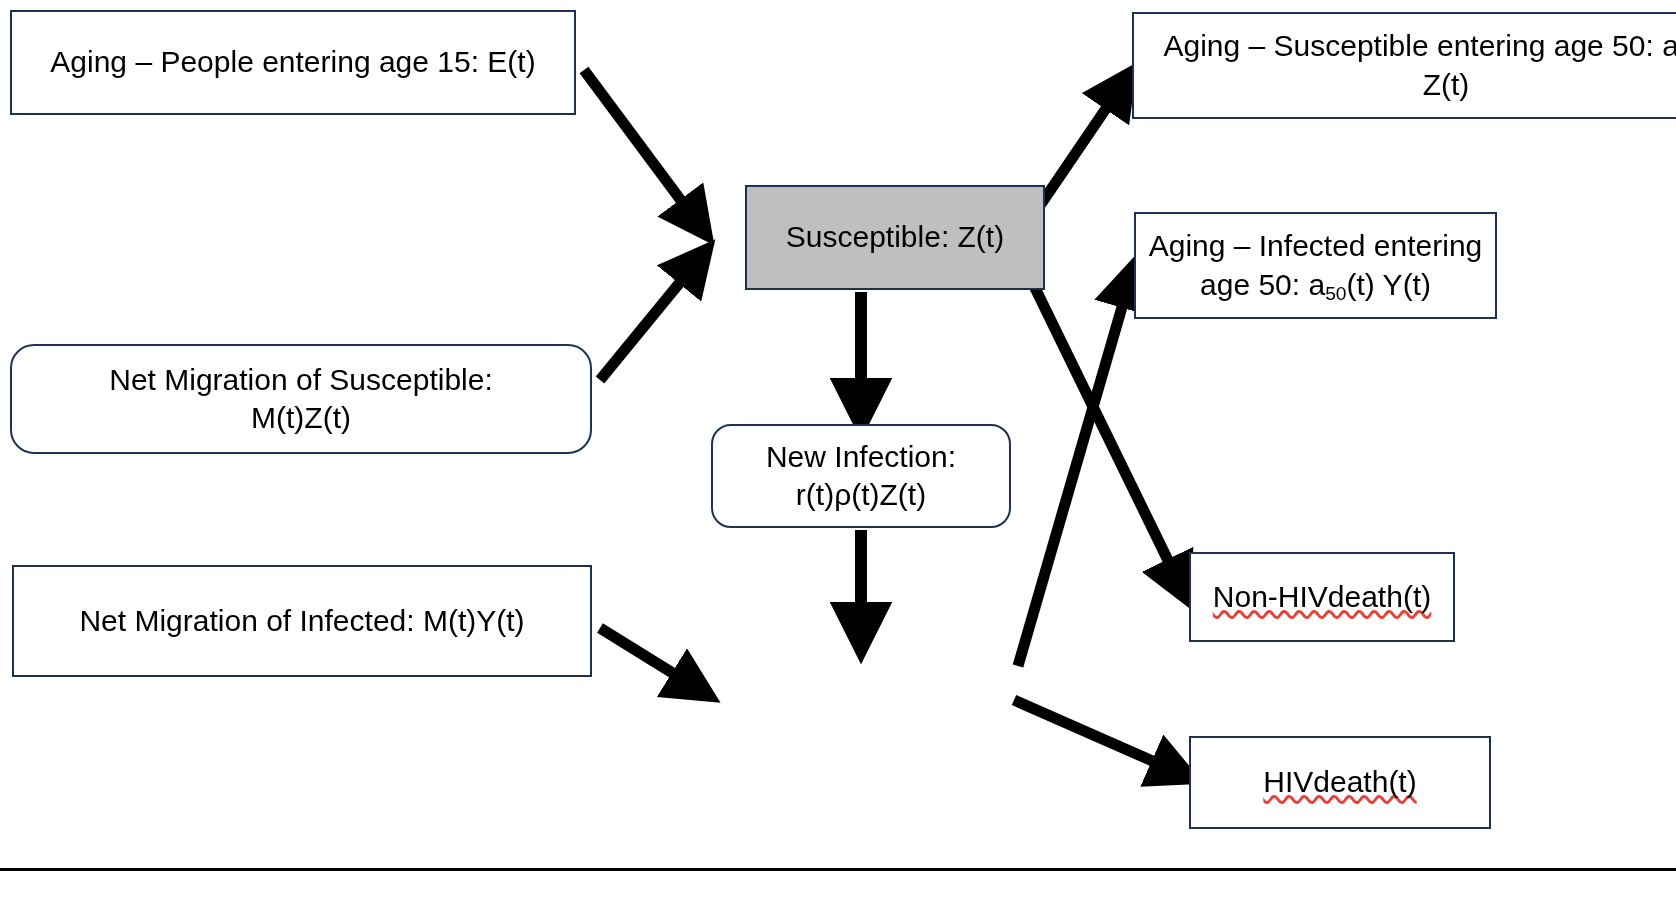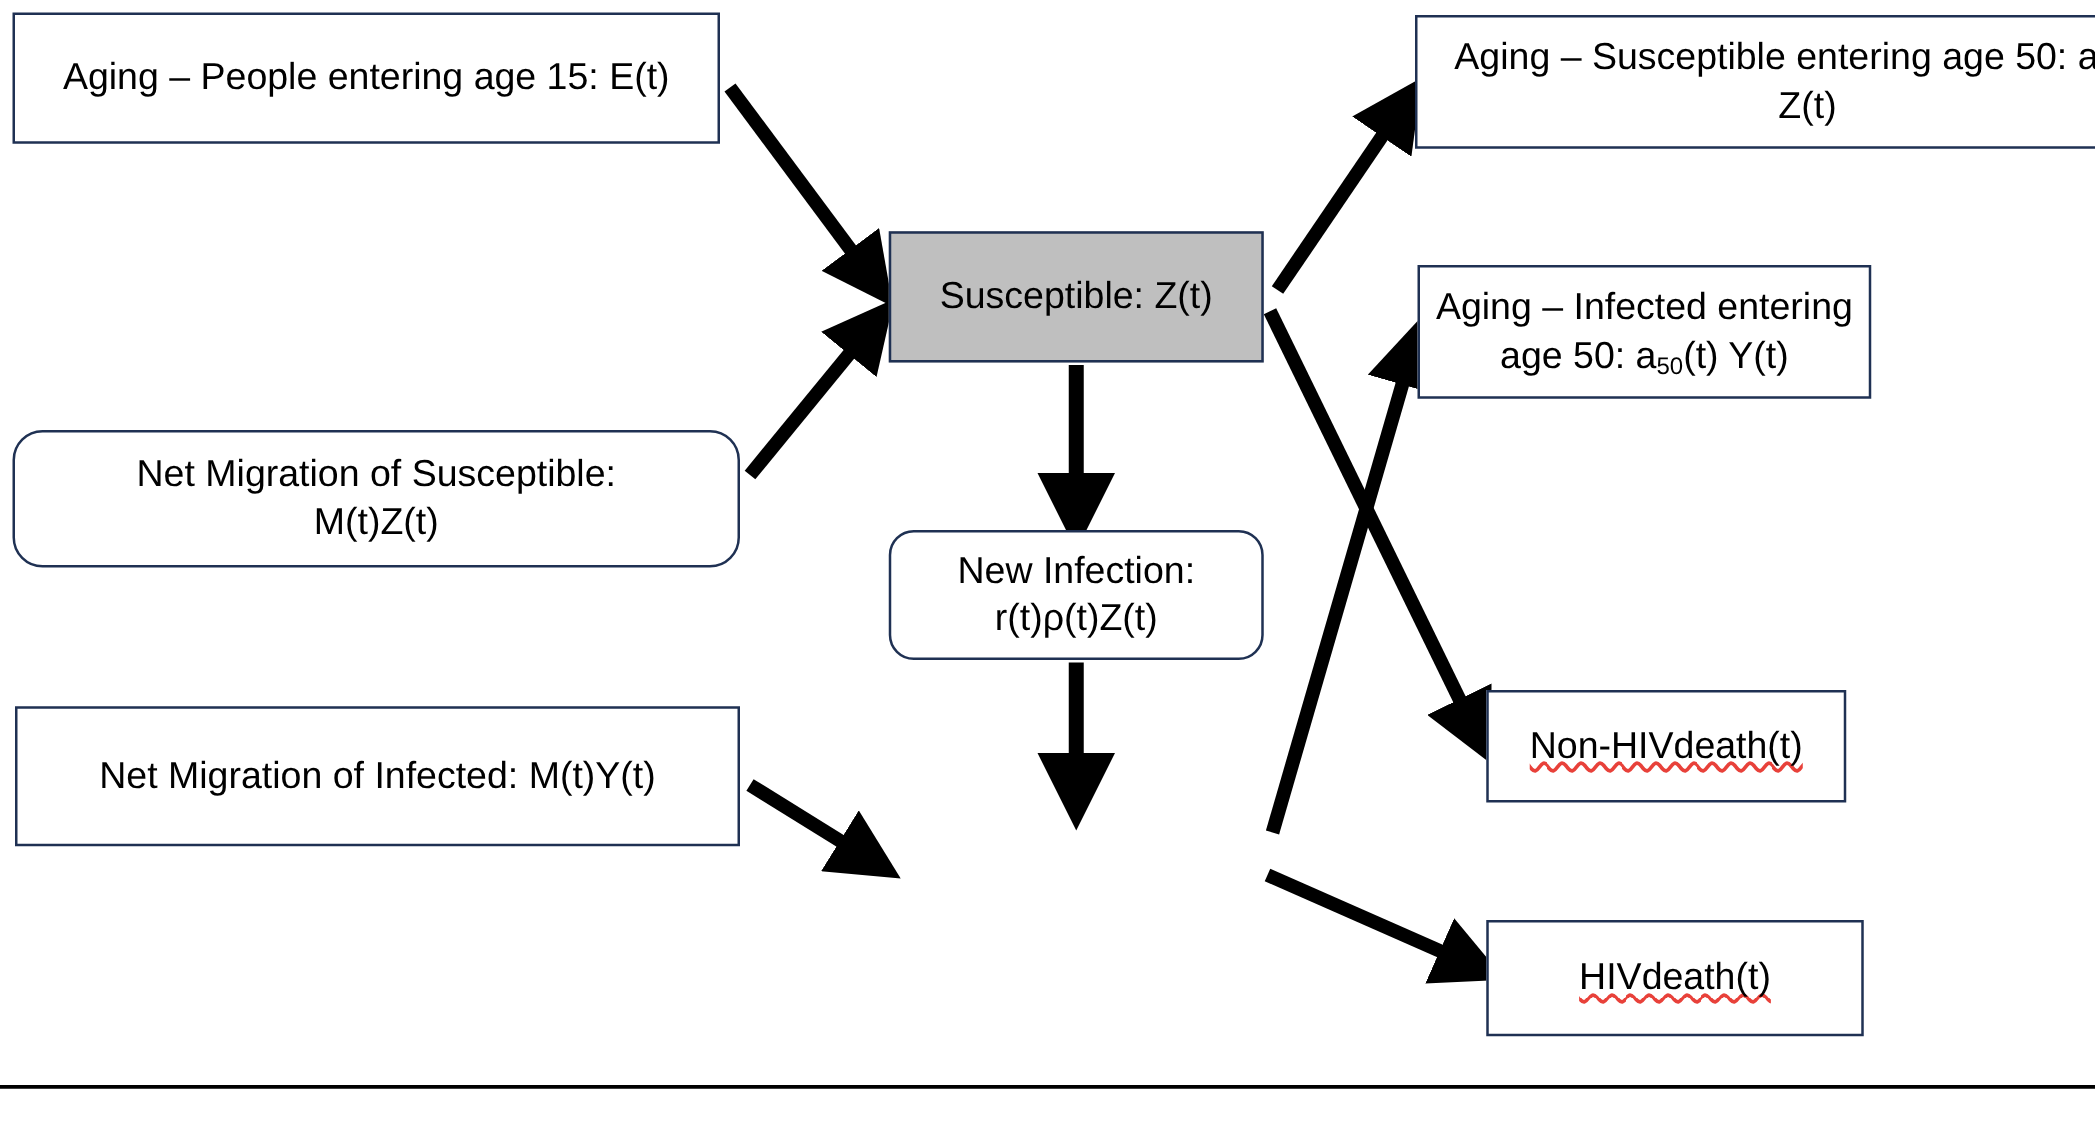--- a/index.html
+++ b/index.html
@@ -37,20 +37,21 @@
     color: #000000;
     font-weight: normal;
     font-family: "Liberation Sans", sans-serif;
     font-size: 30px;
     line-height: 1.28;
     padding: 2px 10px;
     z-index: 3;
   }
   .node.state {
     background: #bfbfbf;
+    margin-left: 34px;
   }
   .node .txt {
     display: block;
     width: 100%;
     white-space: pre-line;
   }
   .node sub {
     font-size: 0.64em;
     vertical-align: baseline;
     position: relative;
@@ -58,21 +59,21 @@
   }
   
   #box-aging-in    { left: 10px;   top: 10px;  width: 566px;  height: 105px; }
   #box-mig-susc    { left: 10px;   top: 344px; width: 582px;  height: 110px; border-radius: 24px; }
   #box-mig-inf     { left: 12px;   top: 565px; width: 580px;  height: 112px; }
   #box-susceptible { left: 711px;  top: 185px; width: 300px;  height: 105px; }
   #box-newinf      { left: 711px;  top: 424px; width: 300px;  height: 104px; border-radius: 20px; }
   #box-infected    { left: 711px;  top: 648px; width: 300px;  height: 104px; }
   #box-aging-susc  { left: 1132px; top: 12px;  width: 628px;  height: 107px; }
   #box-aging-inf   { left: 1134px; top: 212px; width: 363px;  height: 107px; }
-  #box-nonhiv      { left: 1189px; top: 552px; width: 288px;  height: 90px; }
+  #box-nonhiv      { left: 1189px; top: 552px; width: 266px;  height: 90px; }
   #box-hivdeath    { left: 1189px; top: 736px; width: 302px;  height: 93px; }
 
   .spell {
     text-decoration: underline wavy #e8413a;
     text-decoration-skip-ink: none;
     text-underline-offset: 3px;
   }
   #bottom-rule {
     position: absolute;
     left: 0;

